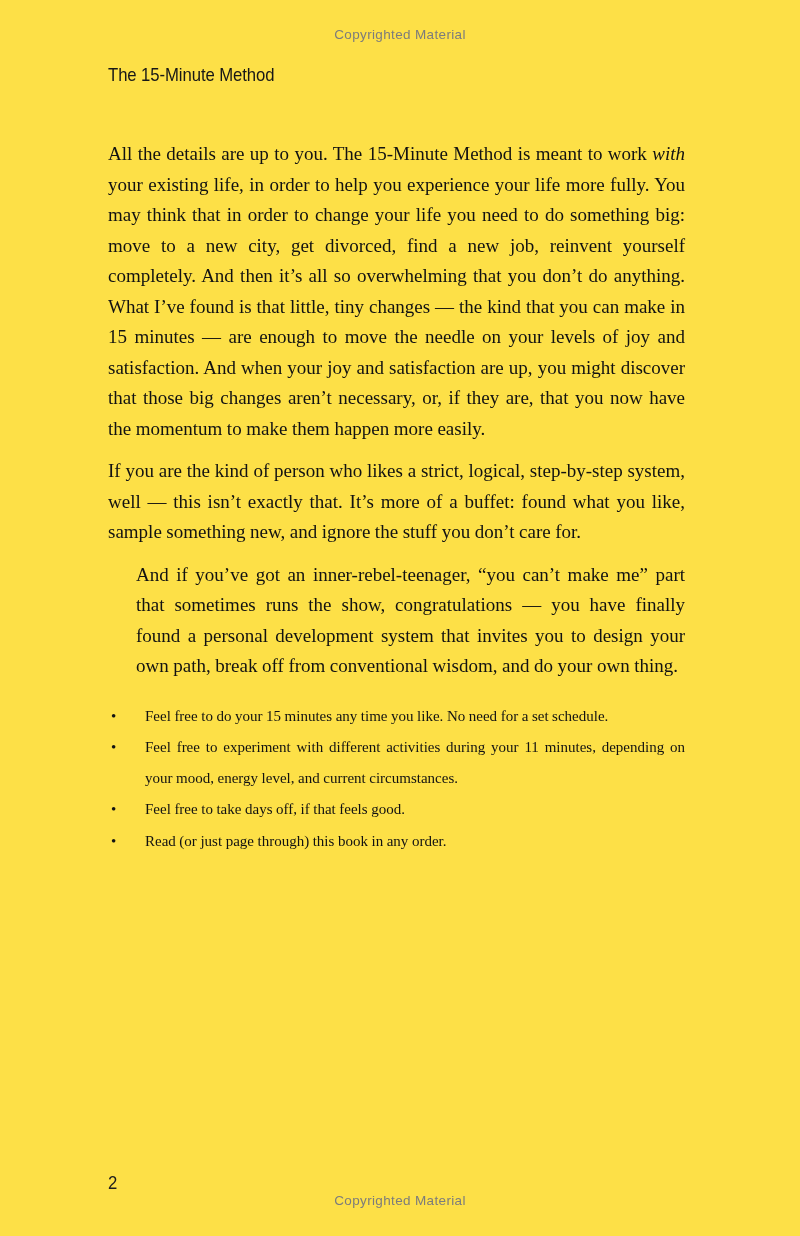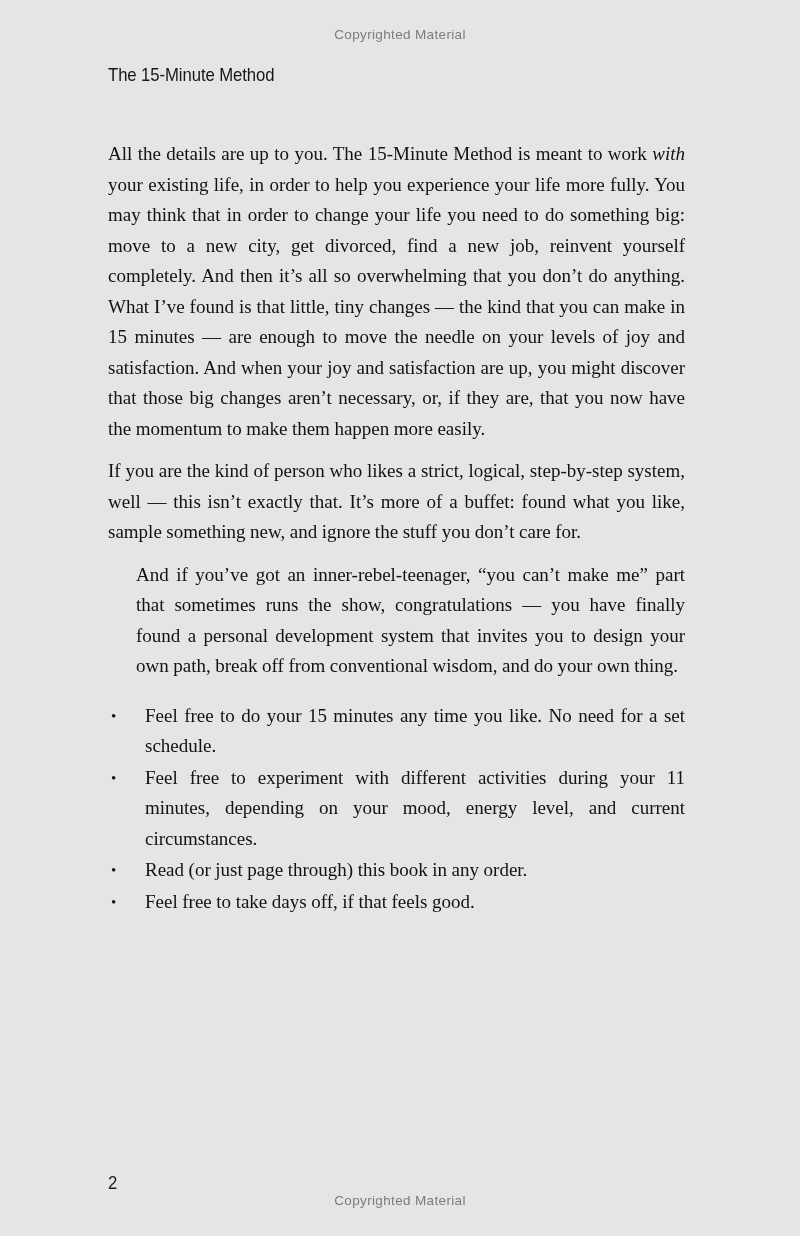--- a/index.html
+++ b/index.html
@@ -13,21 +13,21 @@
     height: 1236px;
     position: relative;
     overflow: hidden;
     font-family: "Liberation Serif", "DejaVu Serif", serif;
     -webkit-font-smoothing: antialiased;
   }
 
   .page {
     position: absolute;
     inset: 0;
-    background: #e5e5e5;
+    background: #fde047;
   }
 
   
   .watermark {
     position: absolute;
     left: 0;
     width: 800px;
     text-align: center;
     font-family: "Liberation Sans", "DejaVu Sans", sans-serif;
     font-size: 13.5px;
@@ -82,21 +82,21 @@
   ul.bullet-list {
     list-style: none;
     margin: 19px 0 0 0;
     padding: 0;
   }
 
   ul.bullet-list li {
     position: relative;
     padding-left: 37px;
     margin: 0 0 1px 0;
-    font-size: 19px;
+    font-size: 15px;
     line-height: 30.5px;
     color: #121212;
     text-align: justify;
     text-justify: inter-word;
     word-spacing: -0.2px;
   }
 
   ul.bullet-list li::before {
     content: "\2022";
     position: absolute;
@@ -143,24 +143,24 @@
     <p class="para">And if you’ve got an inner-rebel-teenager, “you can’t make me” part that sometimes runs the show, congratulations — you have finally found a personal development system that invites you to design your own path, break off from conventional wisdom, and do your own thing.</p>
 
     <ul class="bullet-list">
       <li>
           <span class="li-text">Feel free to do your 15 minutes any time you like. No need for a set schedule.</span>
         </li>
       <li>
           <span class="li-text">Feel free to experiment with different activities during your 11 minutes, depending on your mood, energy level, and current circumstances.</span>
         </li>
       <li>
-          <span class="li-text">Read (or just page through) this book in any order.</span>
+          <span class="li-text">Feel free to take days off, if that feels good.</span>
         </li>
       <li>
-          <span class="li-text">Feel free to take days off, if that feels good.</span>
+          <span class="li-text">Read (or just page through) this book in any order.</span>
         </li>
     </ul>
 
   </div>
 
   <div class="page-number">2</div>
 
   <div class="watermark watermark-bottom">Copyrighted Material</div>
 
 </div>

